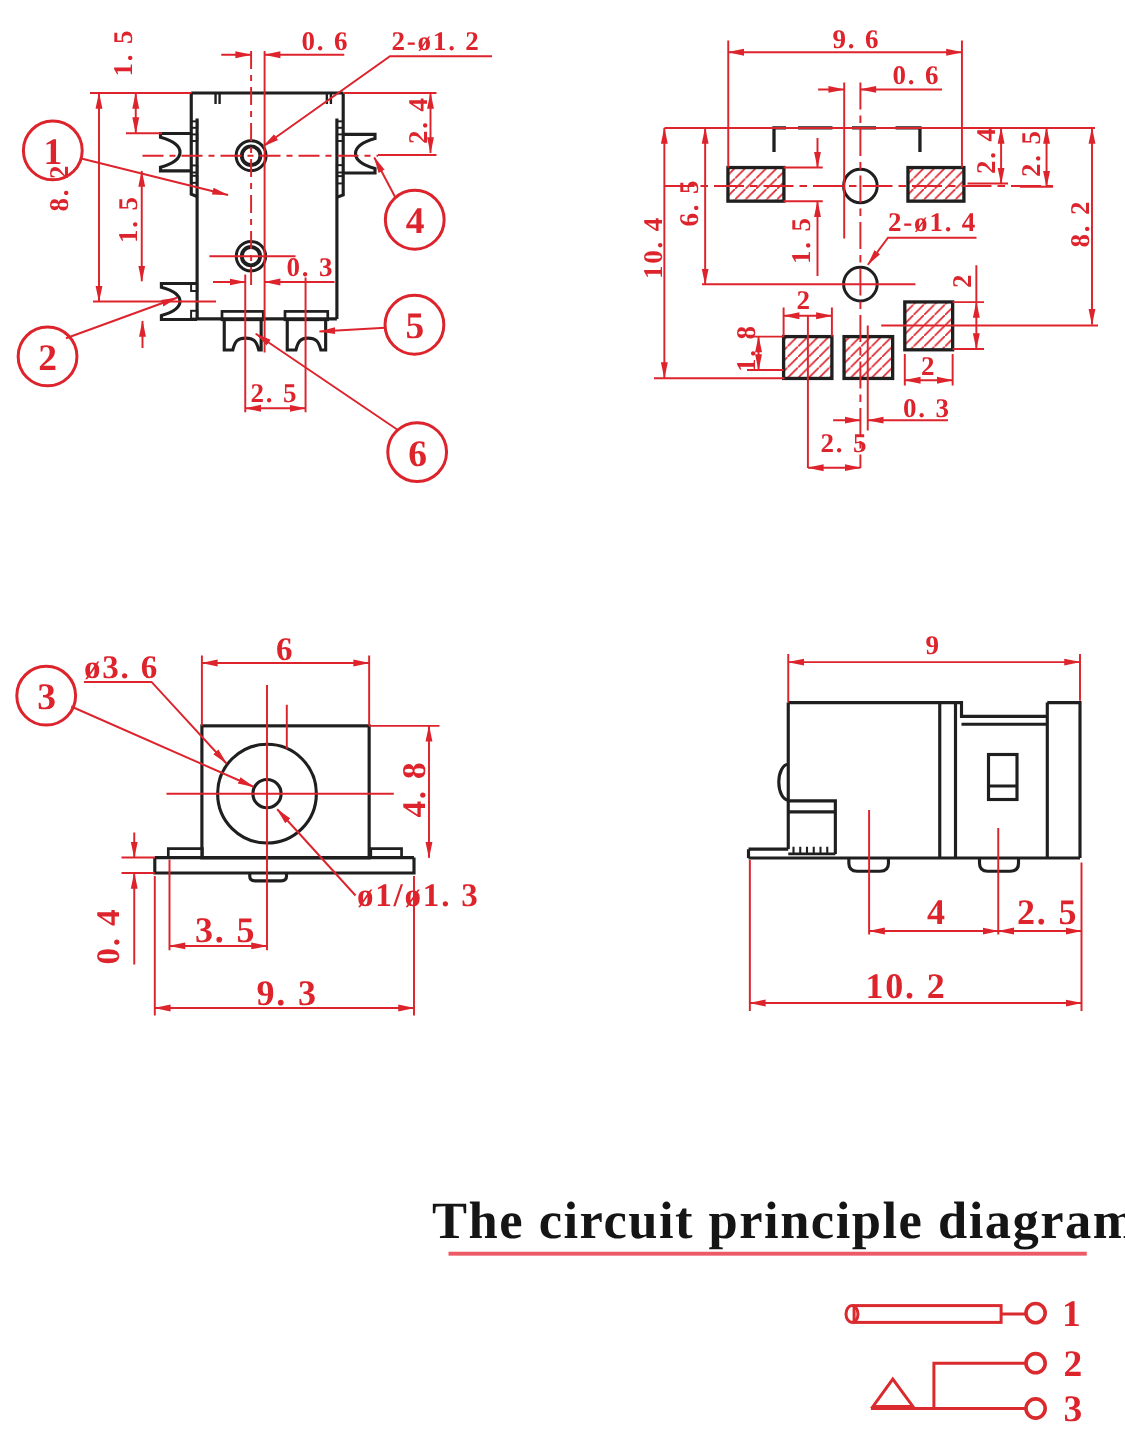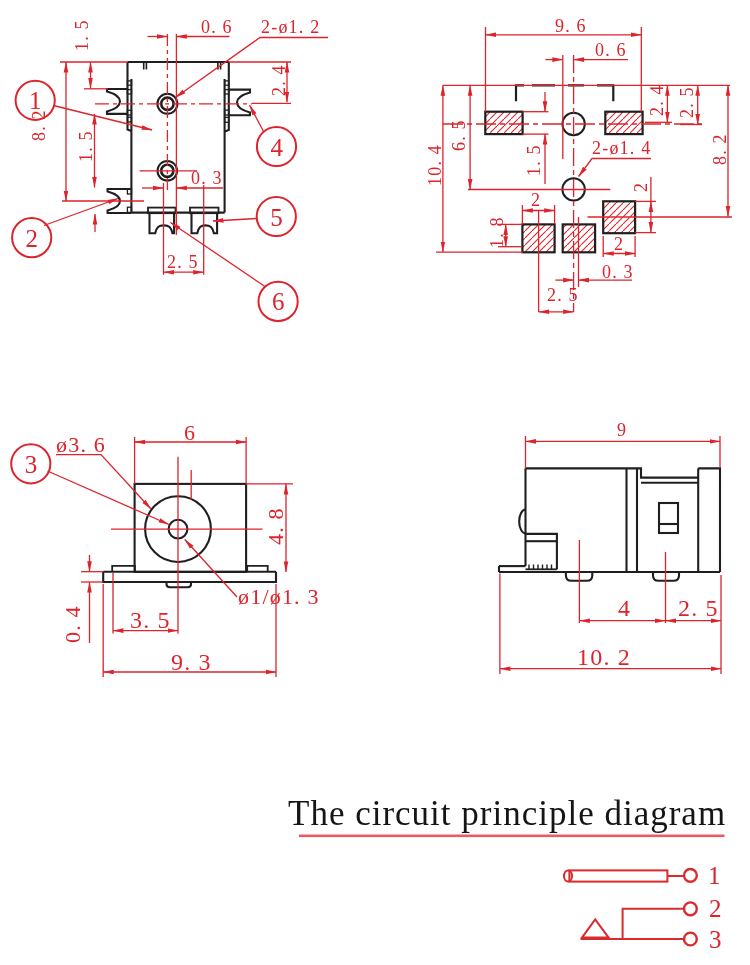--- a/index.html
+++ b/index.html
@@ -1,16 +1,16 @@
 <!DOCTYPE html>
 <html><head>
 <meta charset="utf-8">
 <style>
   html,body{margin:0;padding:0;background:#ffffff;}
-  #page{width:750px;height:965px;position:relative;background:#ffffff;overflow:hidden;}
+  #page{width:750px;height:965px;position:relative;background:#ffffff;overflow:hidden;font-weight:bold;}
   svg{position:absolute;left:0;top:0;filter:blur(0.35px);}
   text{font-family:"Liberation Serif",serif;}
   .rt{fill:#dd232b;font-size:18px;letter-spacing:1.2px;}
   .r3{fill:#dd232b;font-size:22px;letter-spacing:1.2px;}
   .r4{fill:#dd232b;font-size:24px;letter-spacing:1.2px;}
   .bt{fill:#dd232b;font-size:25px;}
 </style>
 </head>
 <body>
 <div id="page">

